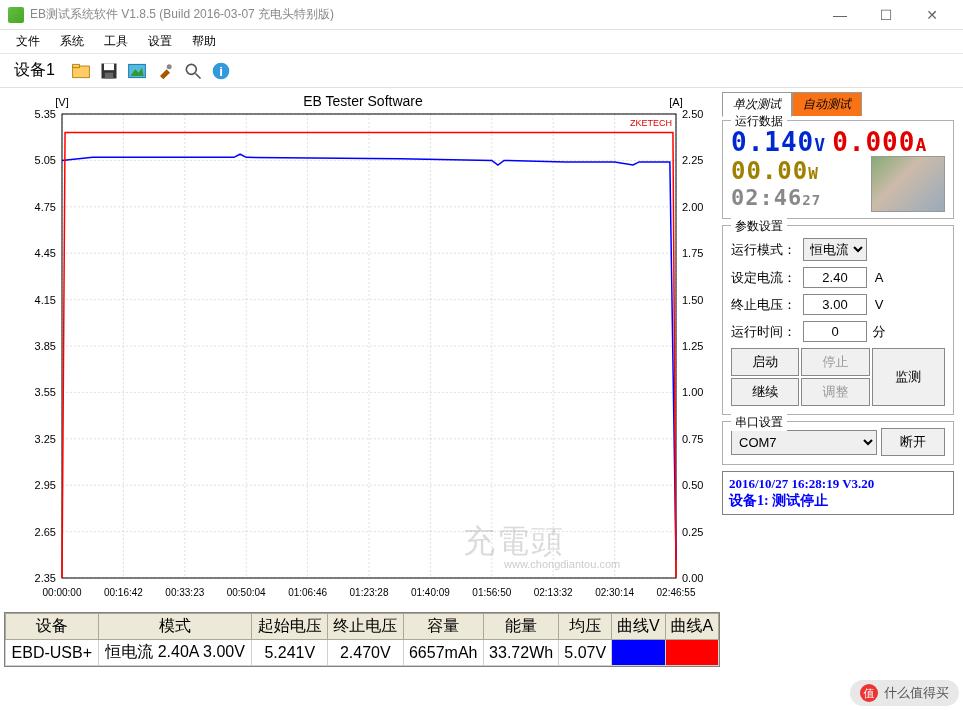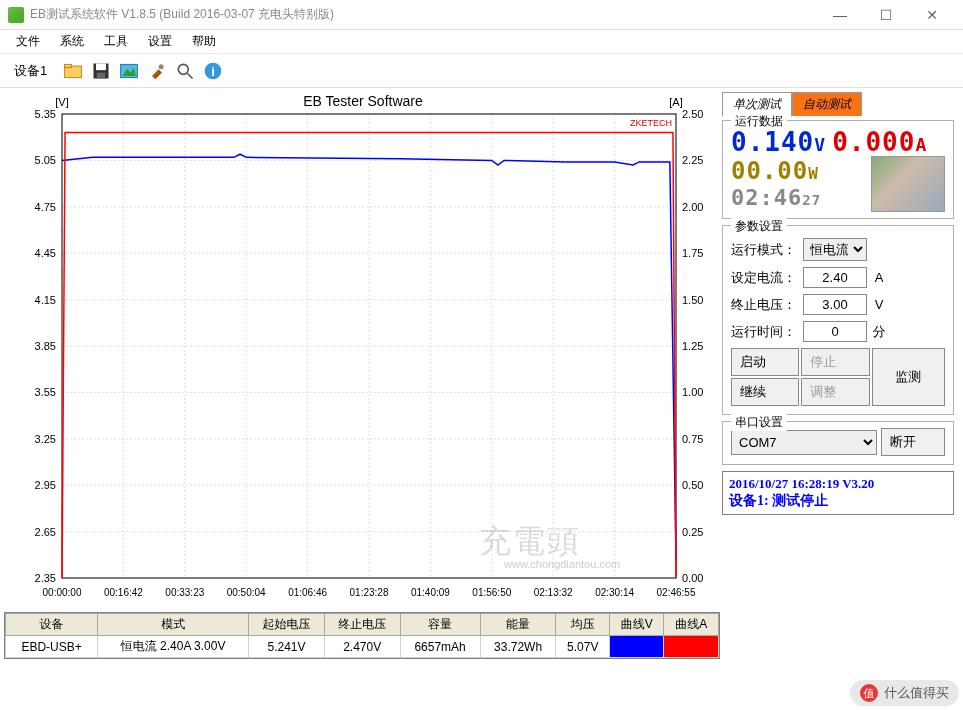--- a/index.html
+++ b/index.html
@@ -5,50 +5,50 @@
 * { box-sizing: border-box; margin: 0; padding: 0; }
 body { font-family: "Microsoft YaHei", SimSun, sans-serif; font-size: 12px; background: #fff; width: 963px; height: 710px; overflow: hidden; }
 .titlebar { height: 30px; background: #fff; border-bottom: 1px solid #e0e0e0; display: flex; align-items: center; padding: 0 8px; }
 .titlebar .icon { width: 16px; height: 16px; background: linear-gradient(135deg,#6b4,#4a2); margin-right: 6px; border-radius: 2px; }
 .titlebar .title { flex: 1; color: #888; font-size: 12px; }
 .titlebar .winbtn { width: 46px; height: 30px; display: flex; align-items: center; justify-content: center; color: #666; font-size: 14px; cursor: pointer; }
 .titlebar .winbtn.close { color: #666; }
 .menubar { height: 24px; background: #fff; display: flex; align-items: center; padding: 0 6px; border-bottom: 1px solid #e8e8e8; }
 .menubar .mitem { padding: 3px 10px; cursor: pointer; font-size: 12px; }
 .toolbar { height: 34px; background: #fff; display: flex; align-items: center; padding: 0 6px; border-bottom: 1px solid #e0e0e0; }
-.toolbar .devlabel { padding: 2px 8px; margin-right: 4px; font-size: 13px; }
+.toolbar .devlabel { padding: 2px 8px; margin-right: 4px; font-size: 16px; }
 .toolbar .tbtn { width: 26px; height: 26px; margin: 0 1px; display: flex; align-items: center; justify-content: center; border: 1px solid transparent; cursor: pointer; }
 .toolbar .tbtn svg { width: 20px; height: 20px; }
 .mainarea { display: flex; height: 620px; }
 .chartpanel { width: 720px; padding: 4px 0 0 4px; }
 .rightpanel { width: 238px; padding: 4px 4px 0 2px; }
 .chartbox { position: relative; height: 516px; background: #fff; }
 .chartbox svg { position: absolute; top: 0; left: 0; }
 .tablebox { margin-top: 4px; border: 1px solid #808080; }
-.tablebox table { width: 100%; border-collapse: collapse; font-size: 12px; }
+.tablebox table { width: 100%; border-collapse: collapse; font-size: 16px; }
 .tablebox th { background: #ece9d8; border: 1px solid #aca899; padding: 2px 4px; text-align: center; font-weight: normal; }
 .tablebox td { border: 1px solid #d4d0c8; padding: 2px 4px; text-align: center; }
 .fieldset { border: 1px solid #b0b0b0; margin-bottom: 6px; padding: 6px 8px 8px 8px; position: relative; }
 .fieldset .legend { position: absolute; top: -8px; left: 8px; background: #fff; padding: 0 4px; font-size: 12px; }
 .tabs { display: flex; margin-bottom: 4px; font-style: italic; }
 .tab { padding: 3px 10px; border: 1px solid #999; border-bottom: none; background: #f97316; cursor: pointer; font-size: 12px; }
 .tab.active { background: #fff; border-bottom: 1px solid #fff; margin-bottom: -1px; }
 .readouts { font-family: "Digital", monospace; font-size: 26px; font-weight: bold; letter-spacing: 1px; }
 .readrow { display: flex; align-items: baseline; }
 .readout-v { color: #0028d0; }
 .readout-a { color: #e00000; margin-left: 6px;}
 .readout-w { color: #a08000; font-size: 24px;}
 .readout-t { color: #888; font-size: 22px;}
 .imgbox { width: 74px; height: 56px; background: linear-gradient(135deg,#8a7,#cba 40%,#9ab); border: 1px solid #999; float: right; margin-top: -54px; }
 .paramrow { display: flex; align-items: center; margin: 6px 0; }
 .paramrow label { width: 72px; font-size: 13px; }
 .paramrow input, .paramrow select { width: 64px; text-align: center; border: 1px solid #888; padding: 2px; font-size: 13px; }
 .paramrow .unit { width: 24px; text-align: center; font-size: 13px; }
 .btnrow { display: flex; gap: 2px; margin-top: 6px; }
-.btn { border: 1px solid #888; background: #f0f0f0; padding: 4px 8px; cursor: pointer; font-size: 13px; flex: 1; }
+.btn { border: 1px solid #888; background: #f0f0f0; padding: 4px 8px; text-align: center; cursor: pointer; font-size: 13px; flex: 1; }
 .btn.disabled { color: #999; }
 .comrow { display: flex; gap: 4px; align-items: center; }
 .comrow select { flex: 1; padding: 3px; border: 1px solid #888; font-size: 13px; }
 .statusbox { border: 1px solid #808080; padding: 4px 6px; font-size: 13px; font-family: SimSun; }
 .statusbox .st1 { color: #0000ff; font-weight: bold; }
 .statusbox .st2 { color: #0000ff; font-weight: bold; font-size: 14px; }
 .wm-pill { position: absolute; right: 4px; bottom: 4px; background: rgba(230,230,230,0.9); border-radius: 14px; padding: 4px 10px; font-size: 13px; color: #555; display: flex; align-items: center; }
 .wm-pill .c { width: 18px; height: 18px; border-radius: 50%; background: #e33; color: #fff; display: flex; align-items: center; justify-content: center; margin-right: 6px; font-size: 11px; }
 .wm-chart { position: absolute; font-size: 32px; color: rgba(150,150,150,0.35); font-family: SimHei; letter-spacing: 2px; }
 </style>
@@ -172,21 +172,21 @@
           <text x="549.2" y="504" text-anchor="middle" font-size="10" fill="#000">02:13:32</text>
           <line x1="610.6" y1="22" x2="610.6" y2="486" stroke="#c0c0c0" stroke-width="0.5" stroke-dasharray="2,2"></line>
           <text x="610.6" y="504" text-anchor="middle" font-size="10" fill="#000">02:30:14</text>
           <line x1="672" y1="22" x2="672" y2="486" stroke="#c0c0c0" stroke-width="0.5" stroke-dasharray="2,2"></line>
           <text x="672" y="504" text-anchor="middle" font-size="10" fill="#000">02:46:55</text>
           <rect x="58" y="22" width="614" height="464" fill="none" stroke="#000" stroke-width="1"></rect>
           <text x="668" y="34" text-anchor="end" font-size="9" fill="#d00">ZKETECH</text>
           <path d="M58 68.39999999999998 L88.7 65.30666666666656 L229.92000000000002 65.30666666666656 L236.05999999999997 62.21333333333331 L242.2 65.30666666666656 L395.70000000000005 66.85333333333335 L487.79999999999995 68.39999999999998 L493.94 73.04000000000002 L500.08 68.39999999999998 L561.48 69.9466666666666 L610.6 69.9466666666666 L629.02 73.04000000000002 L635.16 69.9466666666666 L665.86 69.9466666666666 L672 467.44 " fill="none" stroke="#0000ff" stroke-width="1.5"></path>
           <path d="M58 486 L61.07 40.56 L668.93 40.56 L672 486 " fill="none" stroke="#ff0000" stroke-width="1.5"></path>
         </svg>
-      <div class="wm-chart" style="left:475px;top:428px;">充電頭</div>
+      <div class="wm-chart" style="left:459px;top:428px;">充電頭</div>
       <div style="position:absolute;left:500px;top:466px;font-size:11px;color:rgba(140,140,140,0.45);">www.chongdiantou.com</div>
     </div>
     <div class="tablebox">
       <table>
         <tbody>
             <tr>
           <th>设备</th>
           <th>模式</th>
           <th>起始电压</th>
           <th>终止电压</th>

